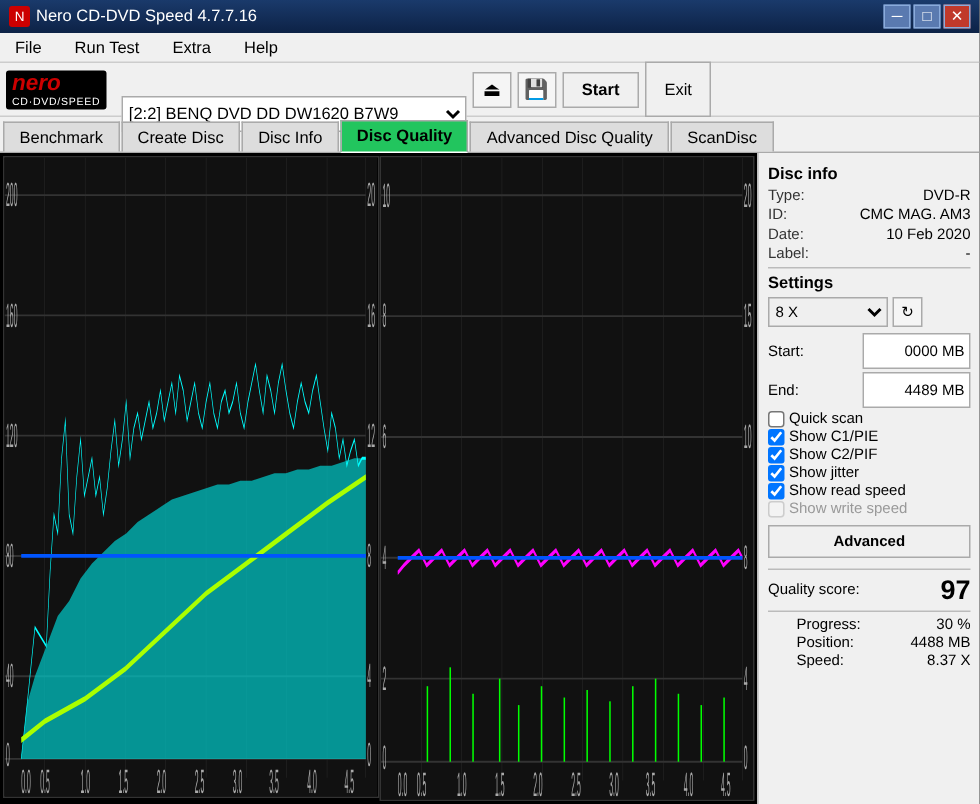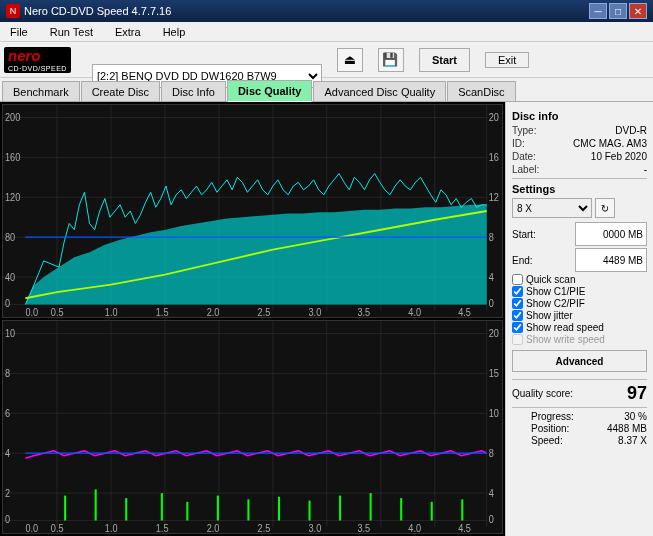--- a/index.html
+++ b/index.html
@@ -11,36 +11,36 @@
     .title-bar-icon { width: 14px; height: 14px; background: #cc0000; border-radius: 2px; font-size: 9px; color: white; display: flex; align-items: center; justify-content: center; }
     .title-bar-buttons { display: flex; gap: 2px; }
     .tb-btn { width: 18px; height: 16px; background: #5a7ab0; border: 1px solid #8aabdb; color: white; font-size: 10px; display: flex; align-items: center; justify-content: center; cursor: pointer; }
     .tb-close { background: #c0392b; }
 
     
     .menu-bar { background: #f0f0f0; border-bottom: 1px solid #ccc; height: 20px; display: flex; align-items: center; padding: 0 4px; gap: 10px; }
     .menu-item { padding: 2px 6px; font-size: 11px; cursor: pointer; color: #000; }
 
     
-    .toolbar { background: #f0f0f0; border-bottom: 1px solid #ccc; height: 36px; display: flex; align-items: center; padding: 2px 4px; gap: 15px; }
+    .toolbar { background: #f0f0f0; border-bottom: 1px solid #ccc; height: 36px; display: flex; align-items: center; padding: 2px 4px; gap: 4px; }
     .device-select { width: 230px; height: 24px; border: 1px solid #aaa; background: white; font-size: 11px; margin-top: 33px; }
     .toolbar-icon-btn { width: 26px; height: 24px; border: 1px solid #aaa; background: #f5f5f5; display: flex; align-items: center; justify-content: center; cursor: pointer; font-size: 13px; }
     .start-btn { height: 24px; padding: 0 12px; background: #f0f0f0; border: 1px solid #aaa; font-size: 11px; cursor: pointer; font-weight: bold; }
-    .exit-btn { height: 16px; padding: 0 12px; background: #f0f0f0; border: 1px solid #aaa; font-size: 11px; cursor: pointer; }
+    .exit-btn { height: 37px; padding: 0 12px; background: #f0f0f0; border: 1px solid #aaa; font-size: 11px; cursor: pointer; }
 
     
     .tabs { background: #f0f0f0; border-bottom: 1px solid #aaa; display: flex; padding: 2px 2px 0; gap: 1px; height: 24px; align-items: flex-end; }
     .tab { padding: 3px 10px; border: 1px solid #aaa; border-bottom: none; background: #ddd; font-size: 11px; cursor: pointer; height: 20px; display: flex; align-items: center; }
-    .tab.active { background: #86efac; border-bottom: 1px solid white; margin-bottom: -1px; font-weight: bold; height: 22px; }
+    .tab.active { background: #22c55e; border-bottom: 1px solid white; margin-bottom: -1px; font-weight: bold; height: 22px; }
 
     
     .main-content { display: flex; height: calc(536px - 22px - 20px - 36px - 24px); }
 
     
-    .chart-area { flex: 1; background: black; padding: 2px; display: flex; flex-direction: column; }
+    .chart-area { flex: 1; background: black; padding: 2px; display: flex; flex-direction: row; }
     
     
     .chart-top { flex: 1; position: relative; background: black; border: 1px solid #333; margin-bottom: 2px; }
     .chart-bottom { flex: 1; position: relative; background: black; border: 1px solid #333; }
     
     
     .right-panel { width: 148px; background: #f0f0f0; border-left: 1px solid #ccc; padding: 4px 6px; font-size: 10px; overflow-y: auto; }
     .panel-section-title { font-weight: bold; font-size: 11px; margin-bottom: 3px; margin-top: 4px; }
     .panel-row { display: flex; justify-content: space-between; margin-bottom: 2px; }
     .panel-label { color: #333; }

